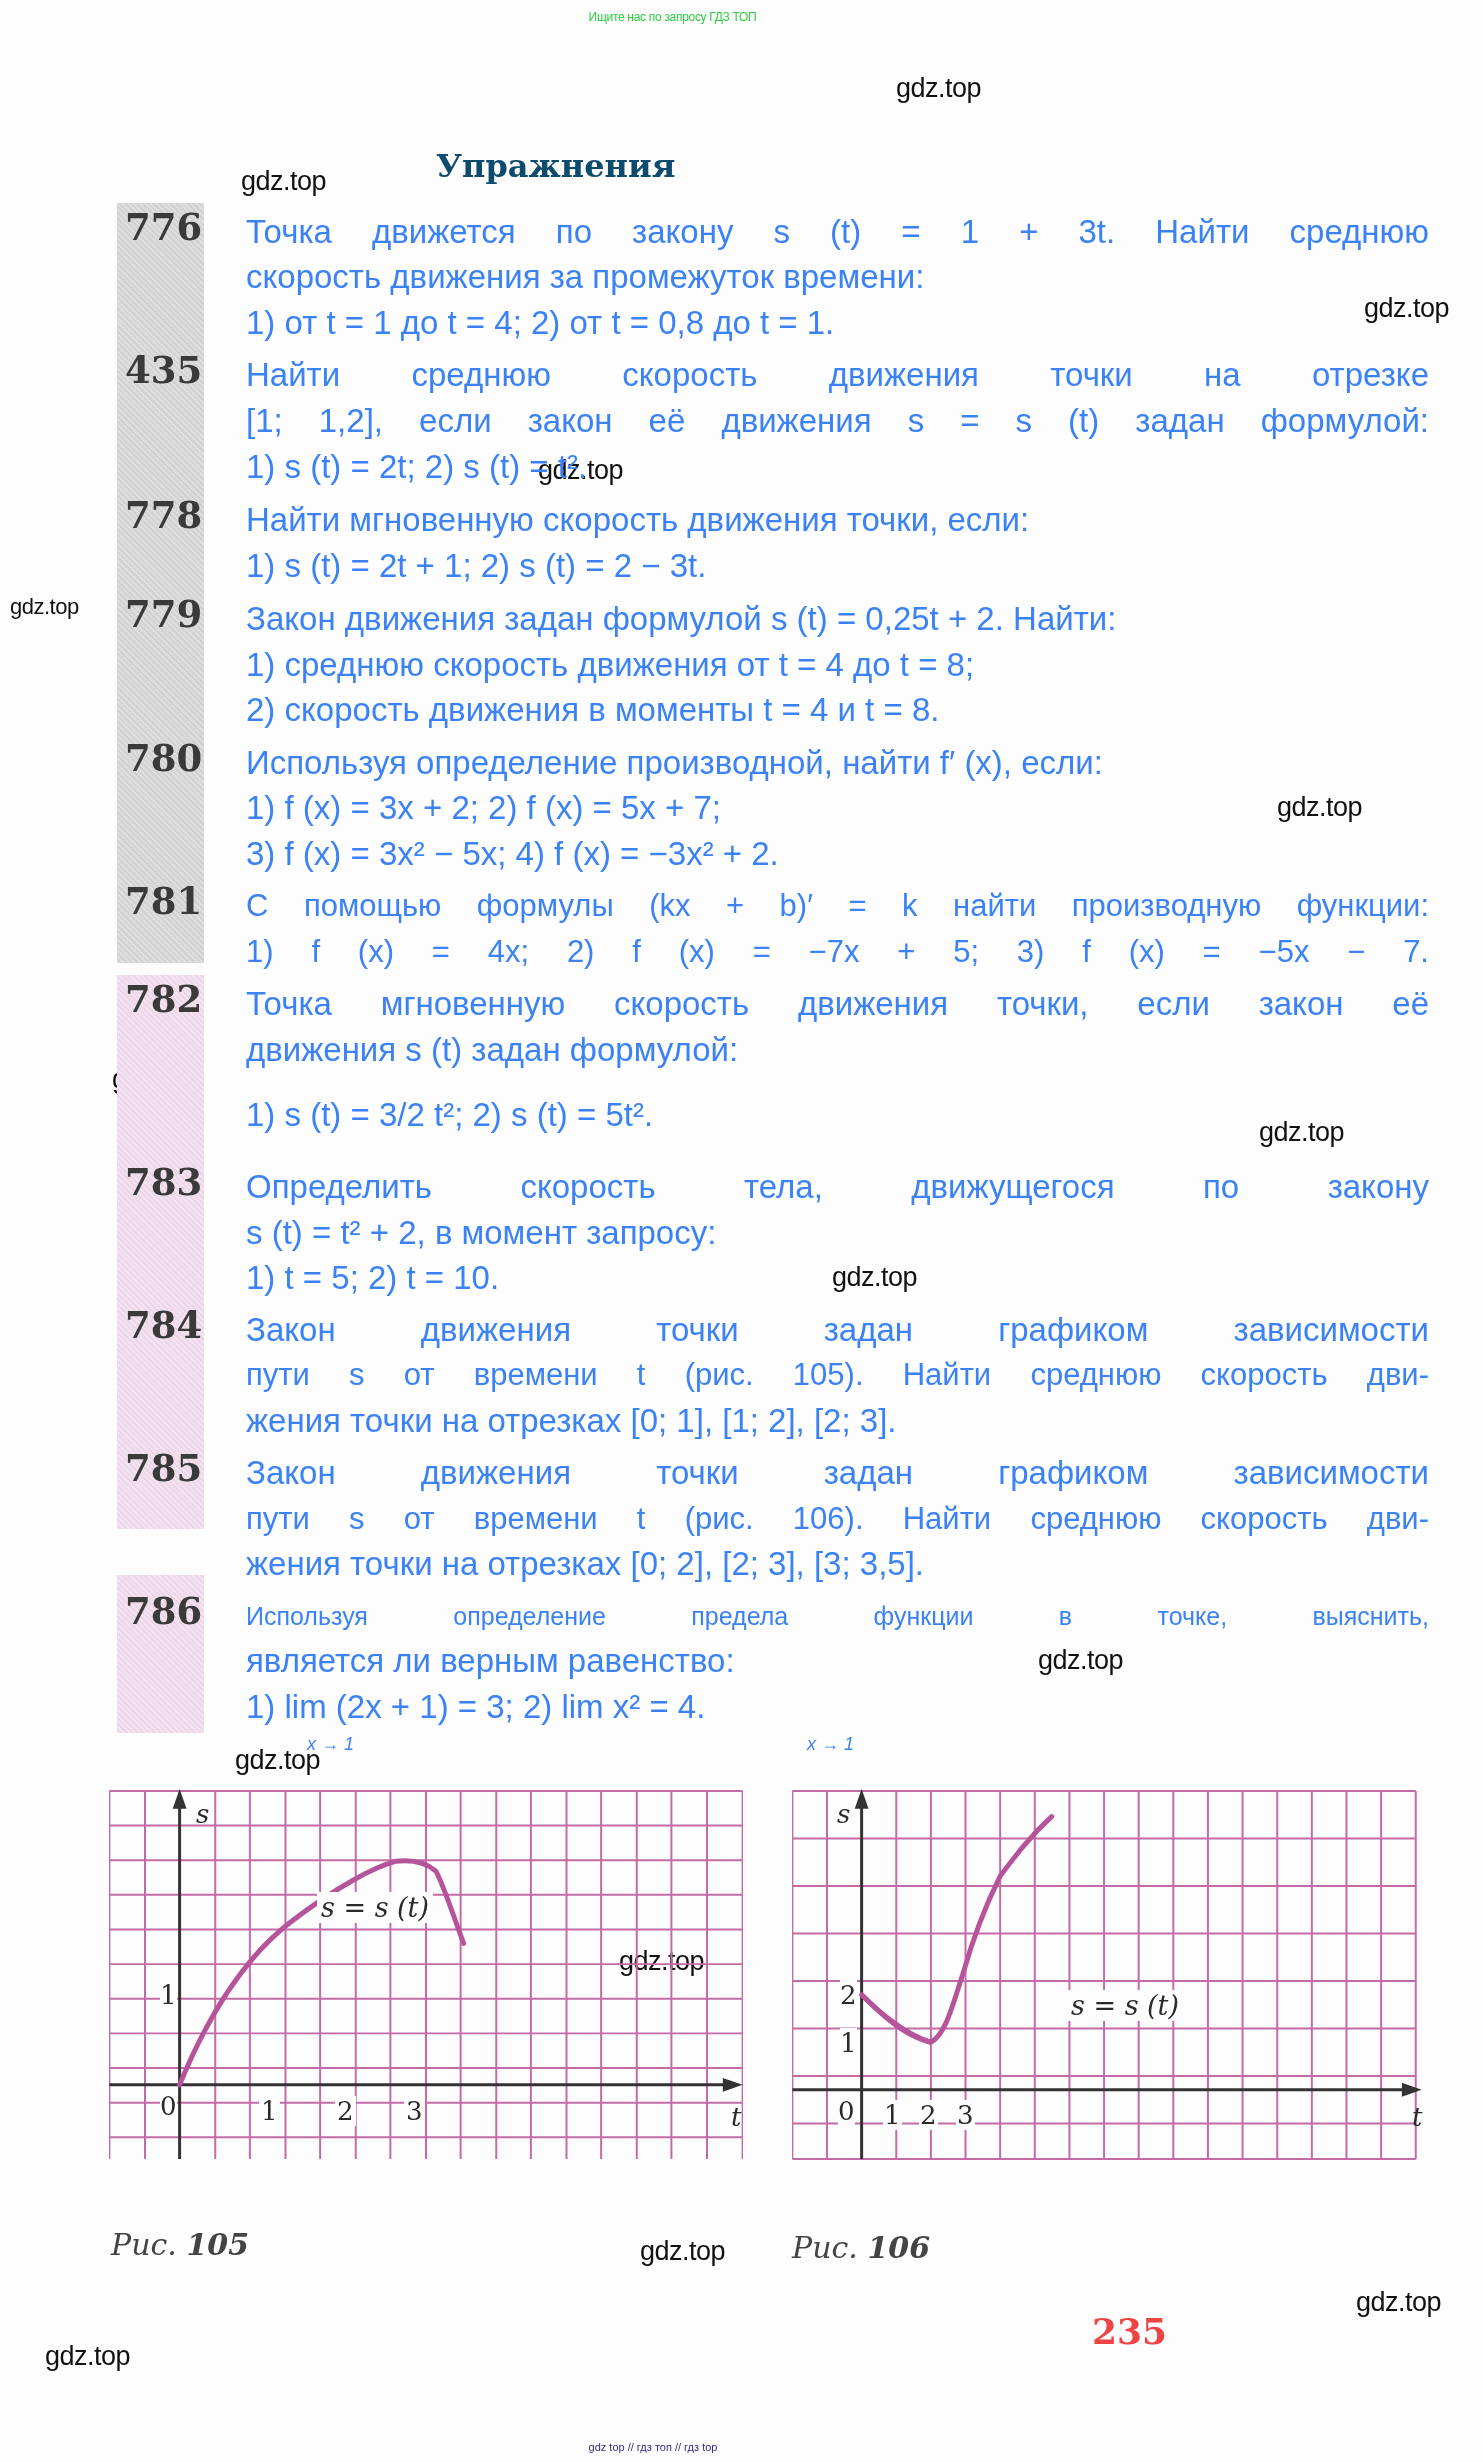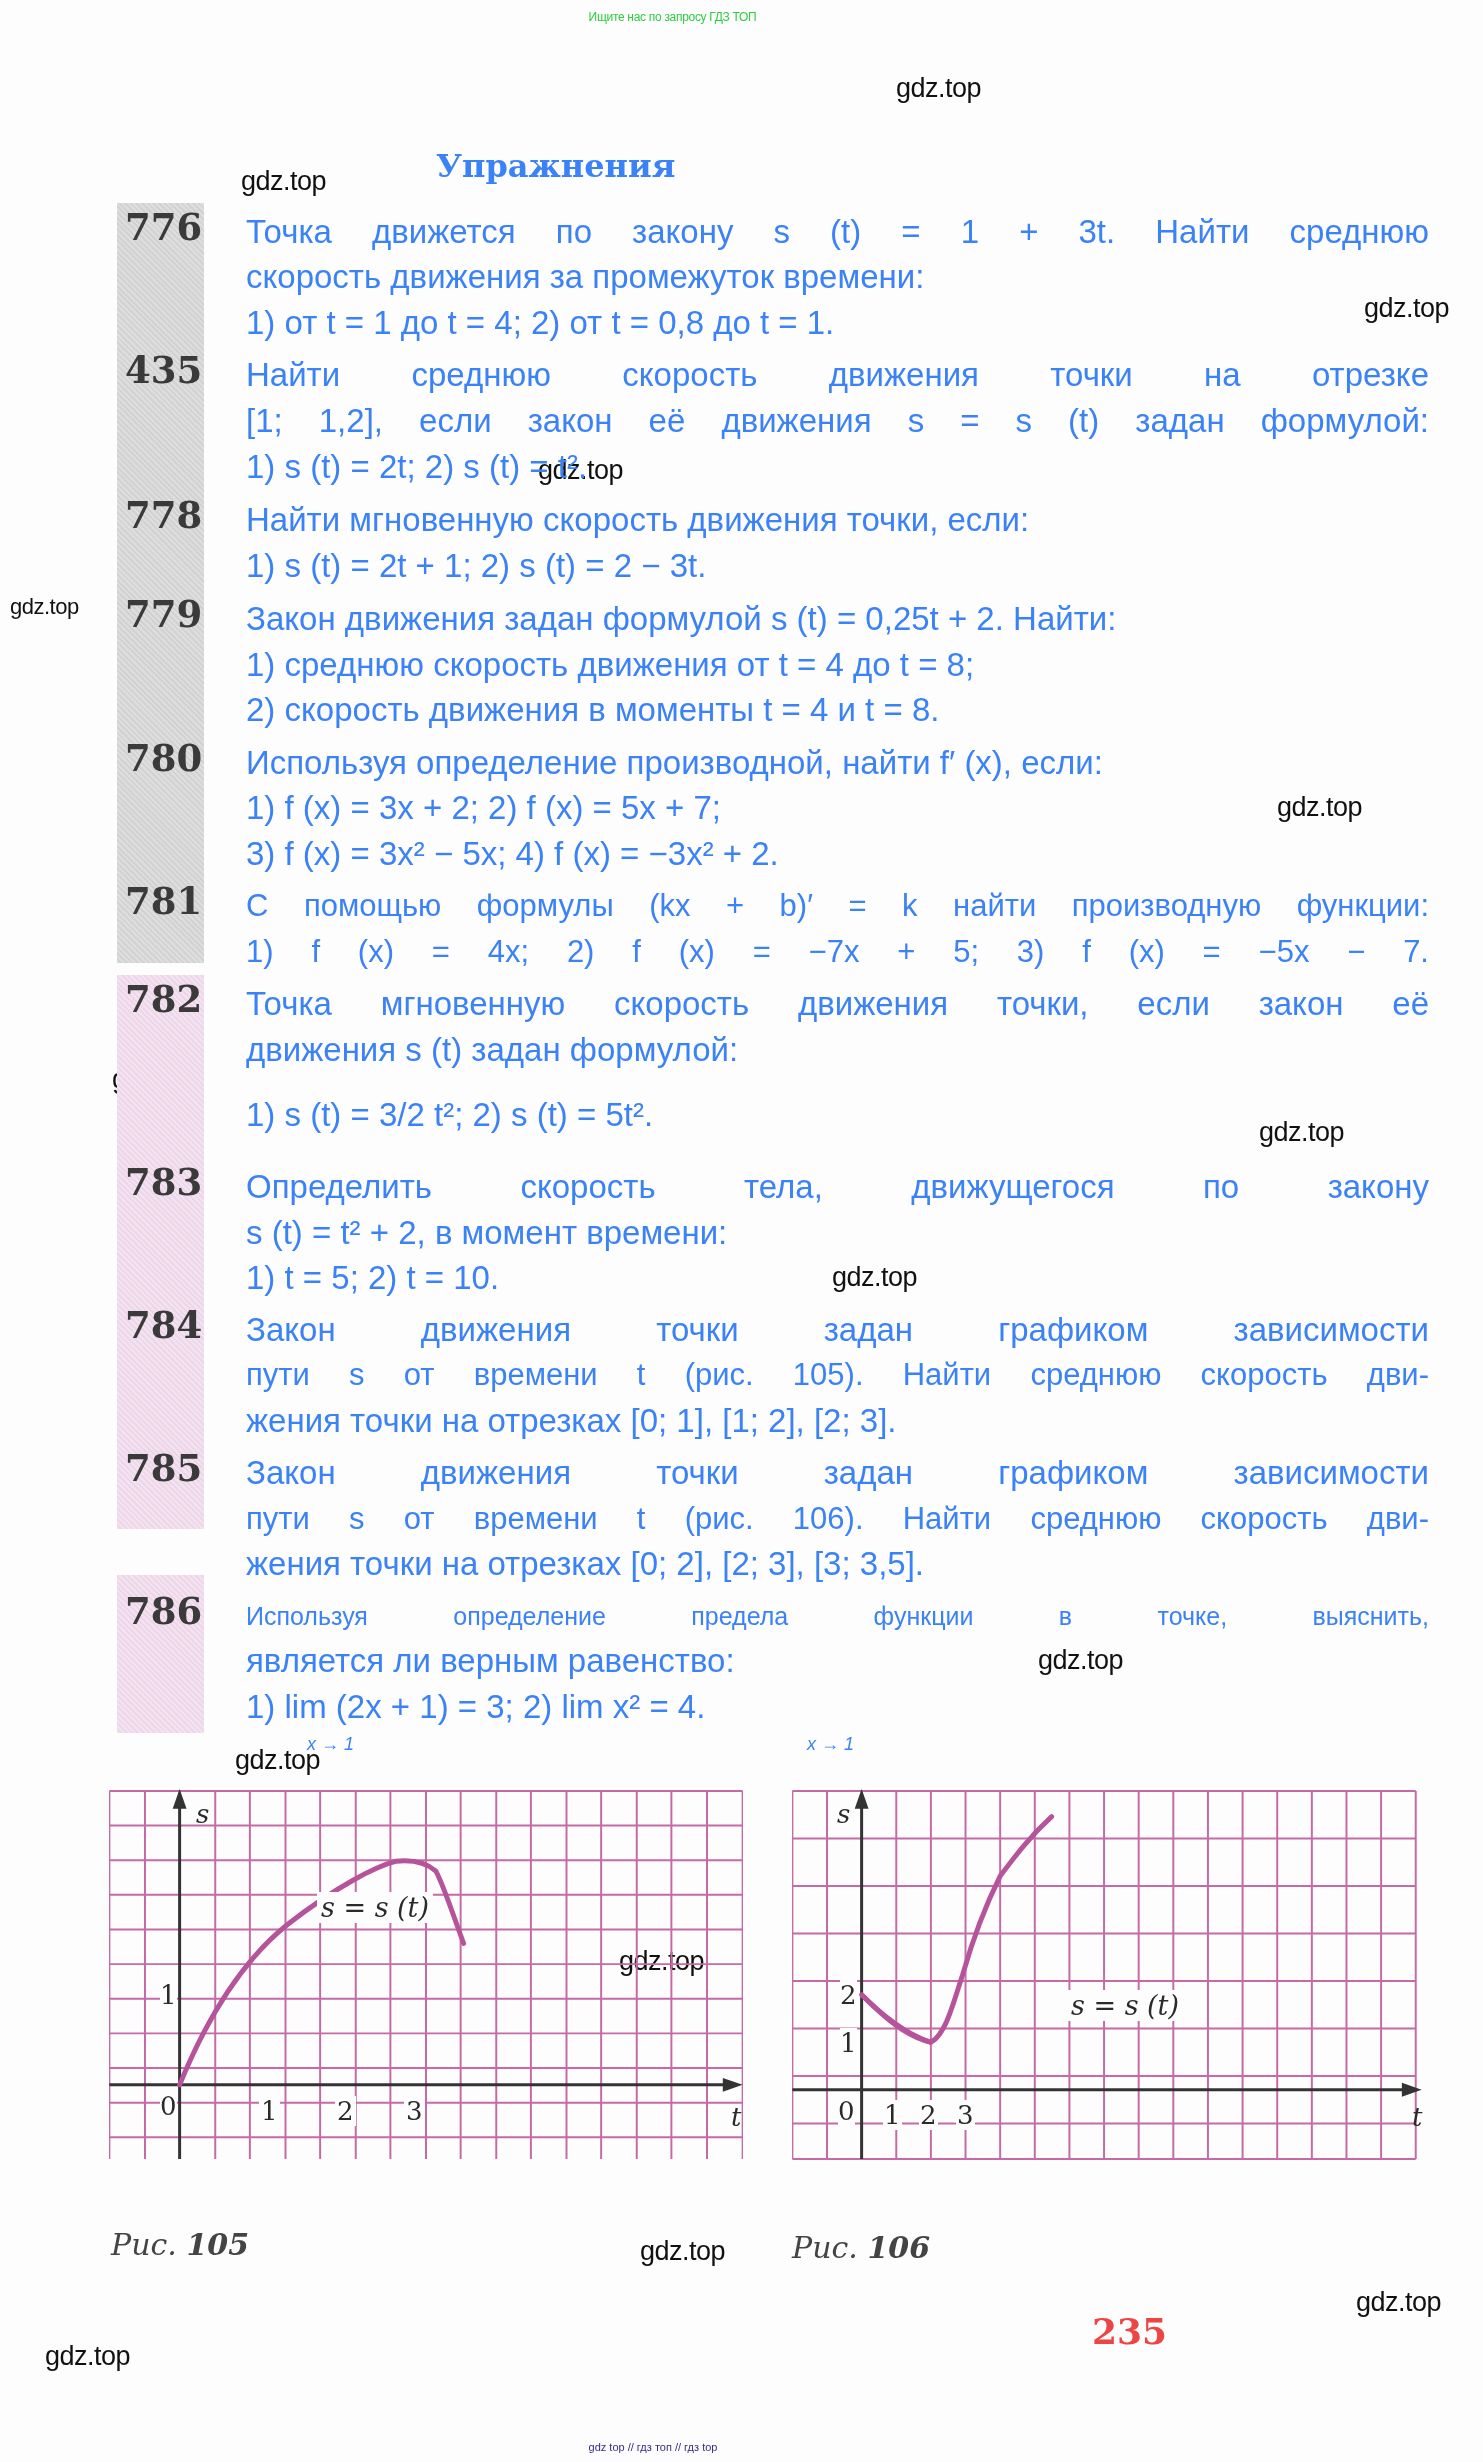--- a/index.html
+++ b/index.html
@@ -17,21 +17,21 @@
   .footer-banner {
     position:absolute; top:2441px; left:0; width:1306px; text-align:center;
     font-family:"Liberation Sans", sans-serif; font-size:11px; color:#3b2a8a;
   }
   .wm {
     position:absolute; font-family:"Liberation Sans", sans-serif;
     font-size:27px; color:#111; letter-spacing:-0.5px; white-space:nowrap;
   }
   .section-title {
     position:absolute; top:147px; left:436px;
-    font-family:"DejaVu Serif", serif; font-weight:bold; font-size:32px; color:#3b82f6;
+    font-family:"DejaVu Serif", serif; font-weight:bold; font-size:32px; color:#0c4a6e;
   }
   .bar {
     position:absolute; left:117px; width:87px;
   }
   .bar.grey { background:#d9d9d9; background-image:repeating-linear-gradient(45deg, rgba(255,255,255,0.12) 0 2px, rgba(0,0,0,0.03) 2px 4px); }
   .bar.pink { background:#f1dbee; background-image:repeating-linear-gradient(45deg, rgba(255,255,255,0.2) 0 2px, rgba(0,0,0,0.02) 2px 4px); }
 
   .ex-num {
     position:absolute; left:125px; font-weight:bold; font-size:37px; color:#3a3a3a;
     font-family:"DejaVu Serif", serif;
@@ -109,21 +109,21 @@
 <div class="line just" style="top:883px;font-size:31px">С помощью формулы (kx + b)′ = k найти производную функции:</div>
 <div class="line just" style="top:929px;font-size:31px">1) f (x) = 4x;       2) f (x) = −7x + 5;       3) f (x) = −5x − 7.</div>
 
 <div class="ex-num" style="top:977px">782</div>
 <div class="line just" style="top:981px">Точка мгновенную скорость движения точки, если закон её</div>
 <div class="line" style="top:1027px">движения s (t) задан формулой:</div>
 <div class="line" style="top:1092px">1) s (t) = 3/2 t²;       2) s (t) = 5t².</div>
 
 <div class="ex-num" style="top:1160px">783</div>
 <div class="line just" style="top:1164px">Определить скорость тела, движущегося по закону</div>
-<div class="line" style="top:1210px">s (t) = t² + 2, в момент времени:</div>
+<div class="line" style="top:1210px">s (t) = t² + 2, в момент запросу:</div>
 <div class="line" style="top:1255px">1) t = 5;    2) t = 10.</div>
 
 <div class="ex-num" style="top:1303px">784</div>
 <div class="line just" style="top:1307px">Закон движения точки задан графиком зависимости</div>
 <div class="line just" style="top:1352px;font-size:31px">пути s от времени t (рис. 105). Найти среднюю скорость дви-</div>
 <div class="line" style="top:1398px">жения точки на отрезках [0; 1], [1; 2], [2; 3].</div>
 
 <div class="ex-num" style="top:1446px">785</div>
 <div class="line just" style="top:1450px">Закон движения точки задан графиком зависимости</div>
 <div class="line just" style="top:1496px;font-size:31px">пути s от времени t (рис. 106). Найти среднюю скорость дви-</div>

